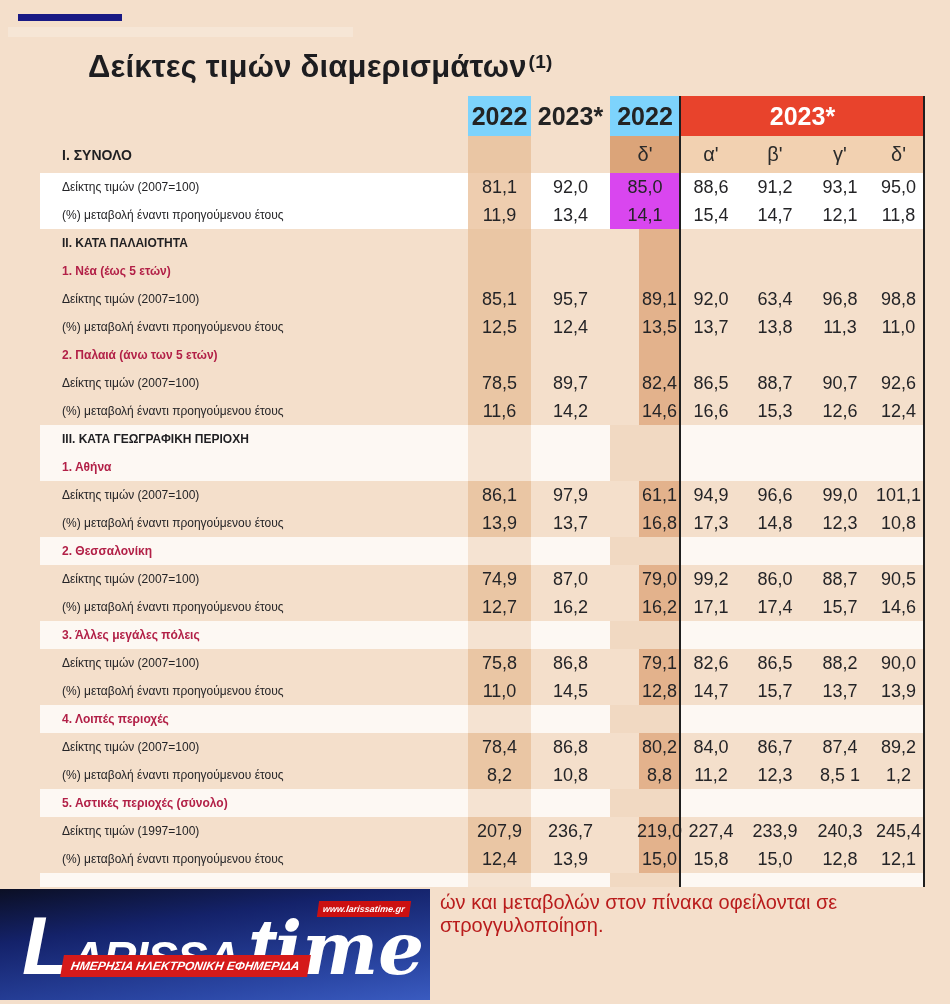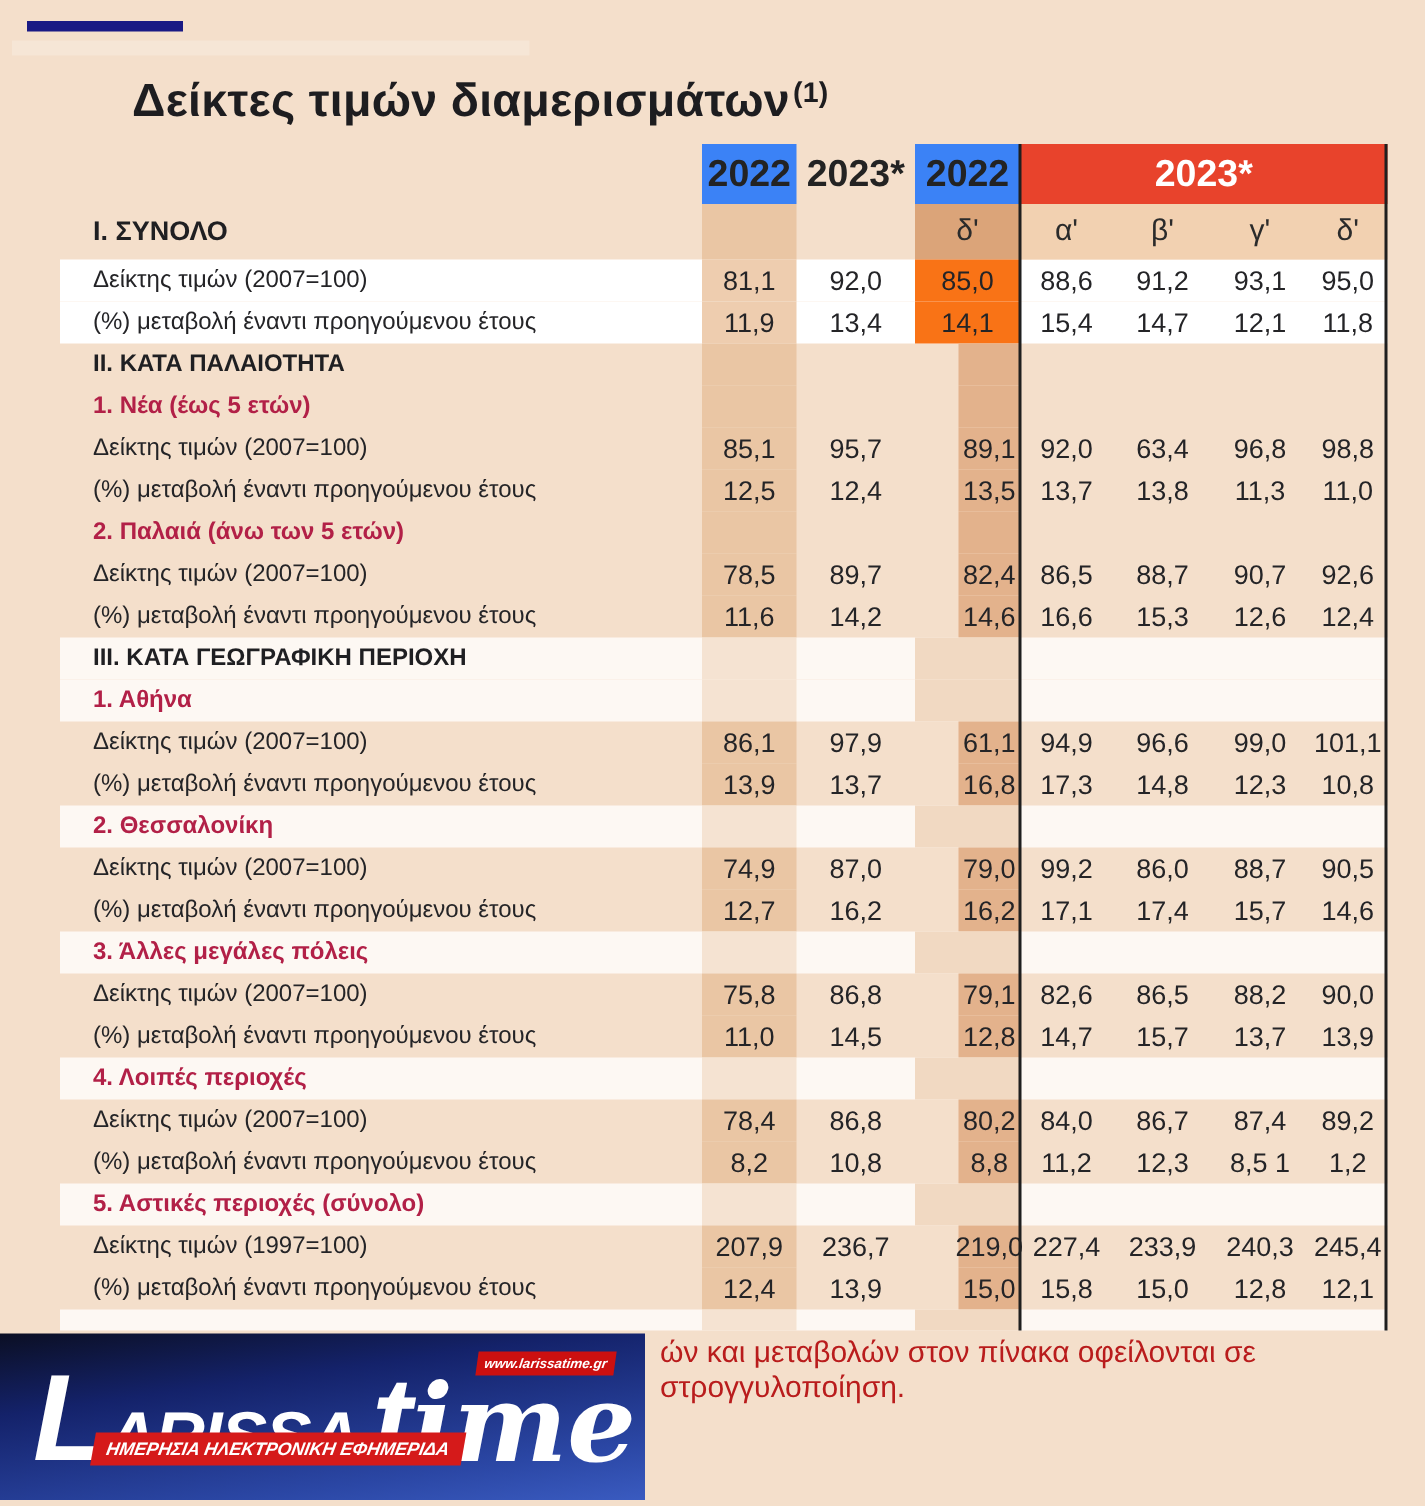--- a/index.html
+++ b/index.html
@@ -18,44 +18,44 @@
 
   
   .table-wrap{position:absolute;left:40px;top:96px;width:885px;}
   .grid-row{display:grid;grid-template-columns:428px 63px 79px 70px 62px 66px 64px 53px;}
   .cell{display:flex;align-items:center;justify-content:center;overflow:visible;white-space:nowrap;}
   .cell.lbl{justify-content:flex-start;padding-left:22px;}
 
   
   .hrow1{height:40px;}
   .hrow1 .year{font-size:25px;font-weight:600;color:#232323;}
-  .hrow1 .c1,.hrow1 .c3{background:#3b82f6;}
+  .hrow1 .c1,.hrow1 .c3{background:#7dd3fc;}
   .hrow1 .redspan{grid-column:5 / span 4;background:#e8432c;color:#ffffff;font-size:25px;font-weight:700;display:flex;align-items:center;justify-content:center;}
 
   
   .hrow2{height:37px;}
   .hrow2 .c1{background:#eac6a4;}
   .hrow2 .c3{background:#dba479;}
   .hrow2 .q{font-size:20px;color:#2b2b2b;background:#f2d1b1;}
   .hrow2 .c3{font-size:20px;color:#2b2b2b;}
-  .hrow2 .lbl{font-size:18px;font-weight:700;color:#1f1f22;}
+  .hrow2 .lbl{font-size:14px;font-weight:700;color:#1f1f22;}
 
   
   .row{height:28px;}
   .row .cell{font-size:18px;}
-  .row .lbl{font-size:16px;}
+  .row .lbl{font-size:12px;}
   .row.section .lbl{font-weight:700;color:#1f1f22;}
   .row.subsection .lbl{font-weight:700;color:#b22047;}
   
   .row.peach{background:transparent;}
   .row.peach .c1{background:#eac6a4;}
   .row.peach .c3{background:#e3b28c;margin-left:29px;}
   .row.data.white{background:#ffffff;}
   .row.data.white .c1{background:#eecdaf;}
-  .row.data.white .c3{background:#f97316;}
+  .row.data.white .c3{background:#d946ef;}
   .row.section.white,.row.subsection.white{background:#fdf8f3;}
   .row.section.white .c1,.row.subsection.white .c1{background:#f5e3d2;}
   .row.section.white .c3,.row.subsection.white .c3{background:#f1d9c2;}
   .bottom-spacer{height:14px;background:#fdf8f3;display:grid;grid-template-columns:428px 63px 79px 70px 62px 66px 64px 53px;}
   .bottom-spacer .s1{grid-column:2;background:#f5e3d2;}
   .bottom-spacer .s3{grid-column:4;background:#f1d9c2;}
 
   
   .vline{position:absolute;top:0;bottom:0;width:2px;background:#1f1f1f;}
   .vline.v1{left:639px;}

